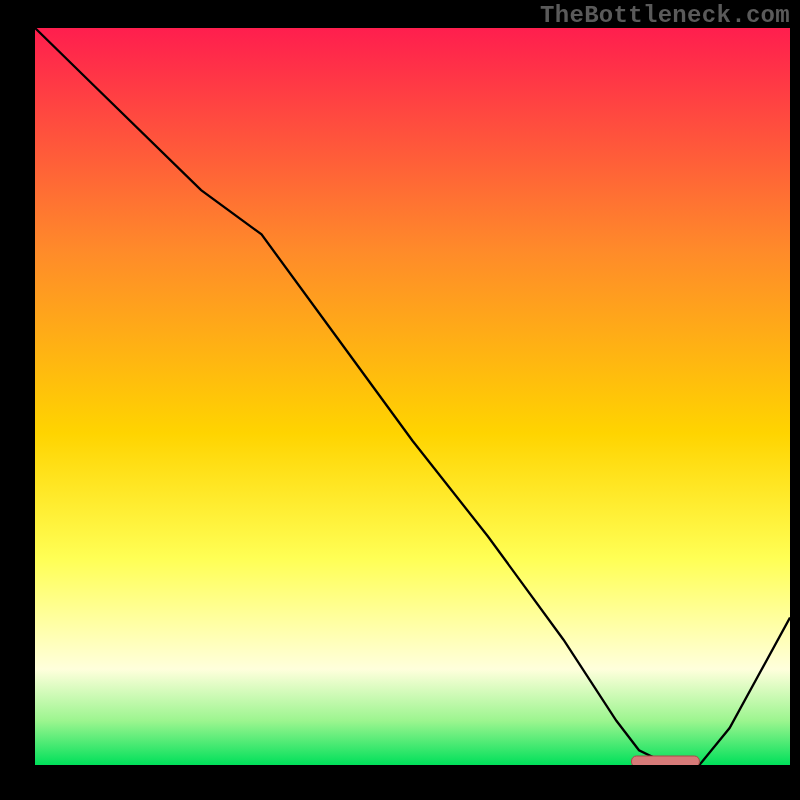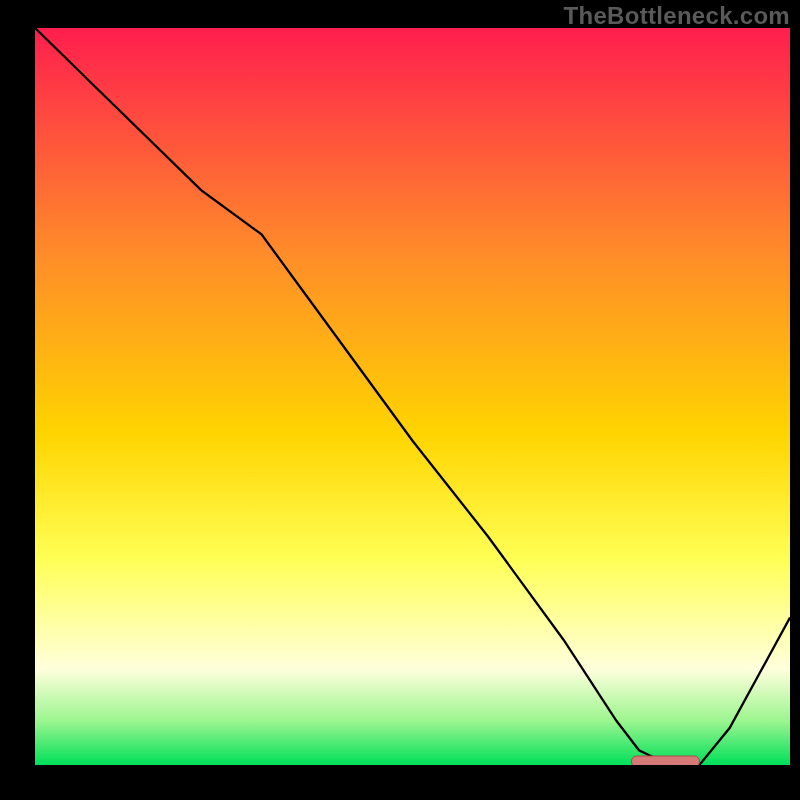--- a/index.html
+++ b/index.html
@@ -18,20 +18,21 @@
   }
   .watermark {
     position: absolute;
     top: 2px;
     right: 10px;
     color: #5a5a5a;
     font-size: 24px;
     font-weight: 600;
     letter-spacing: 0.3px;
     z-index: 10;
+    font-family: Liberation Mono, monospace;
   }
   .plot {
     position: absolute;
     left: 35px;
     top: 28px;
     width: 755px;   
     height: 737px;  
   }
   .plot svg { display:block; }
 </style>

